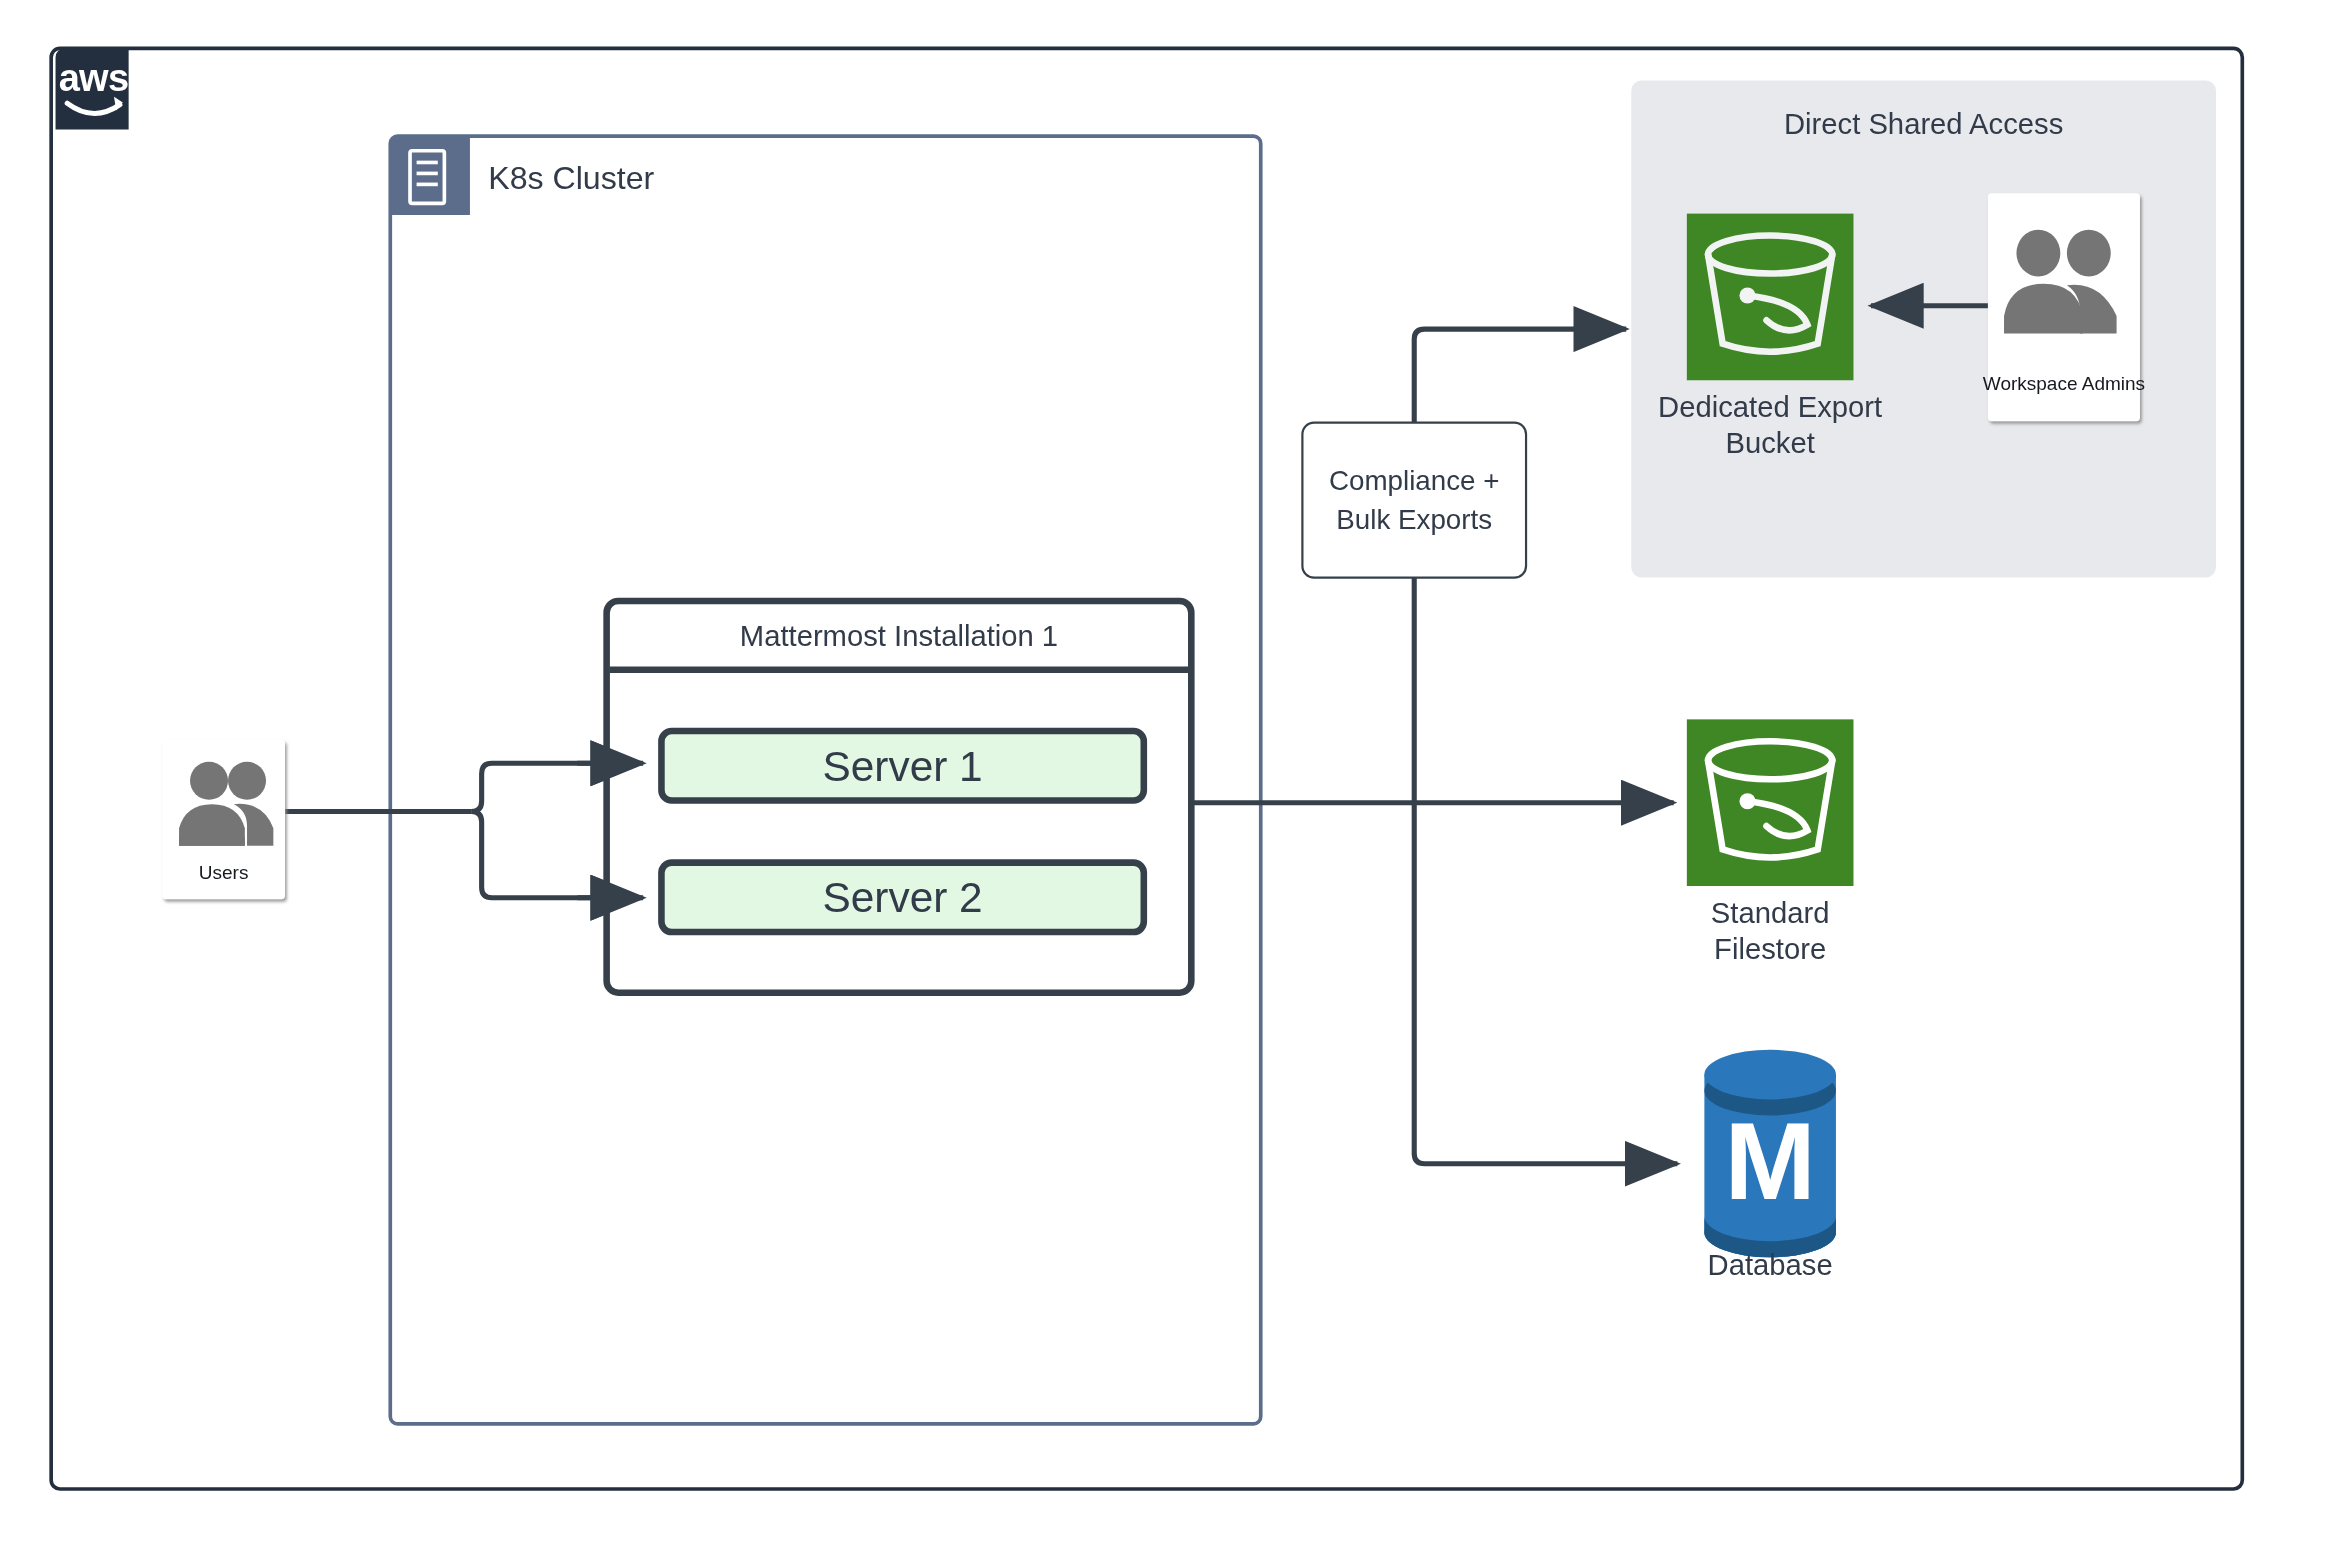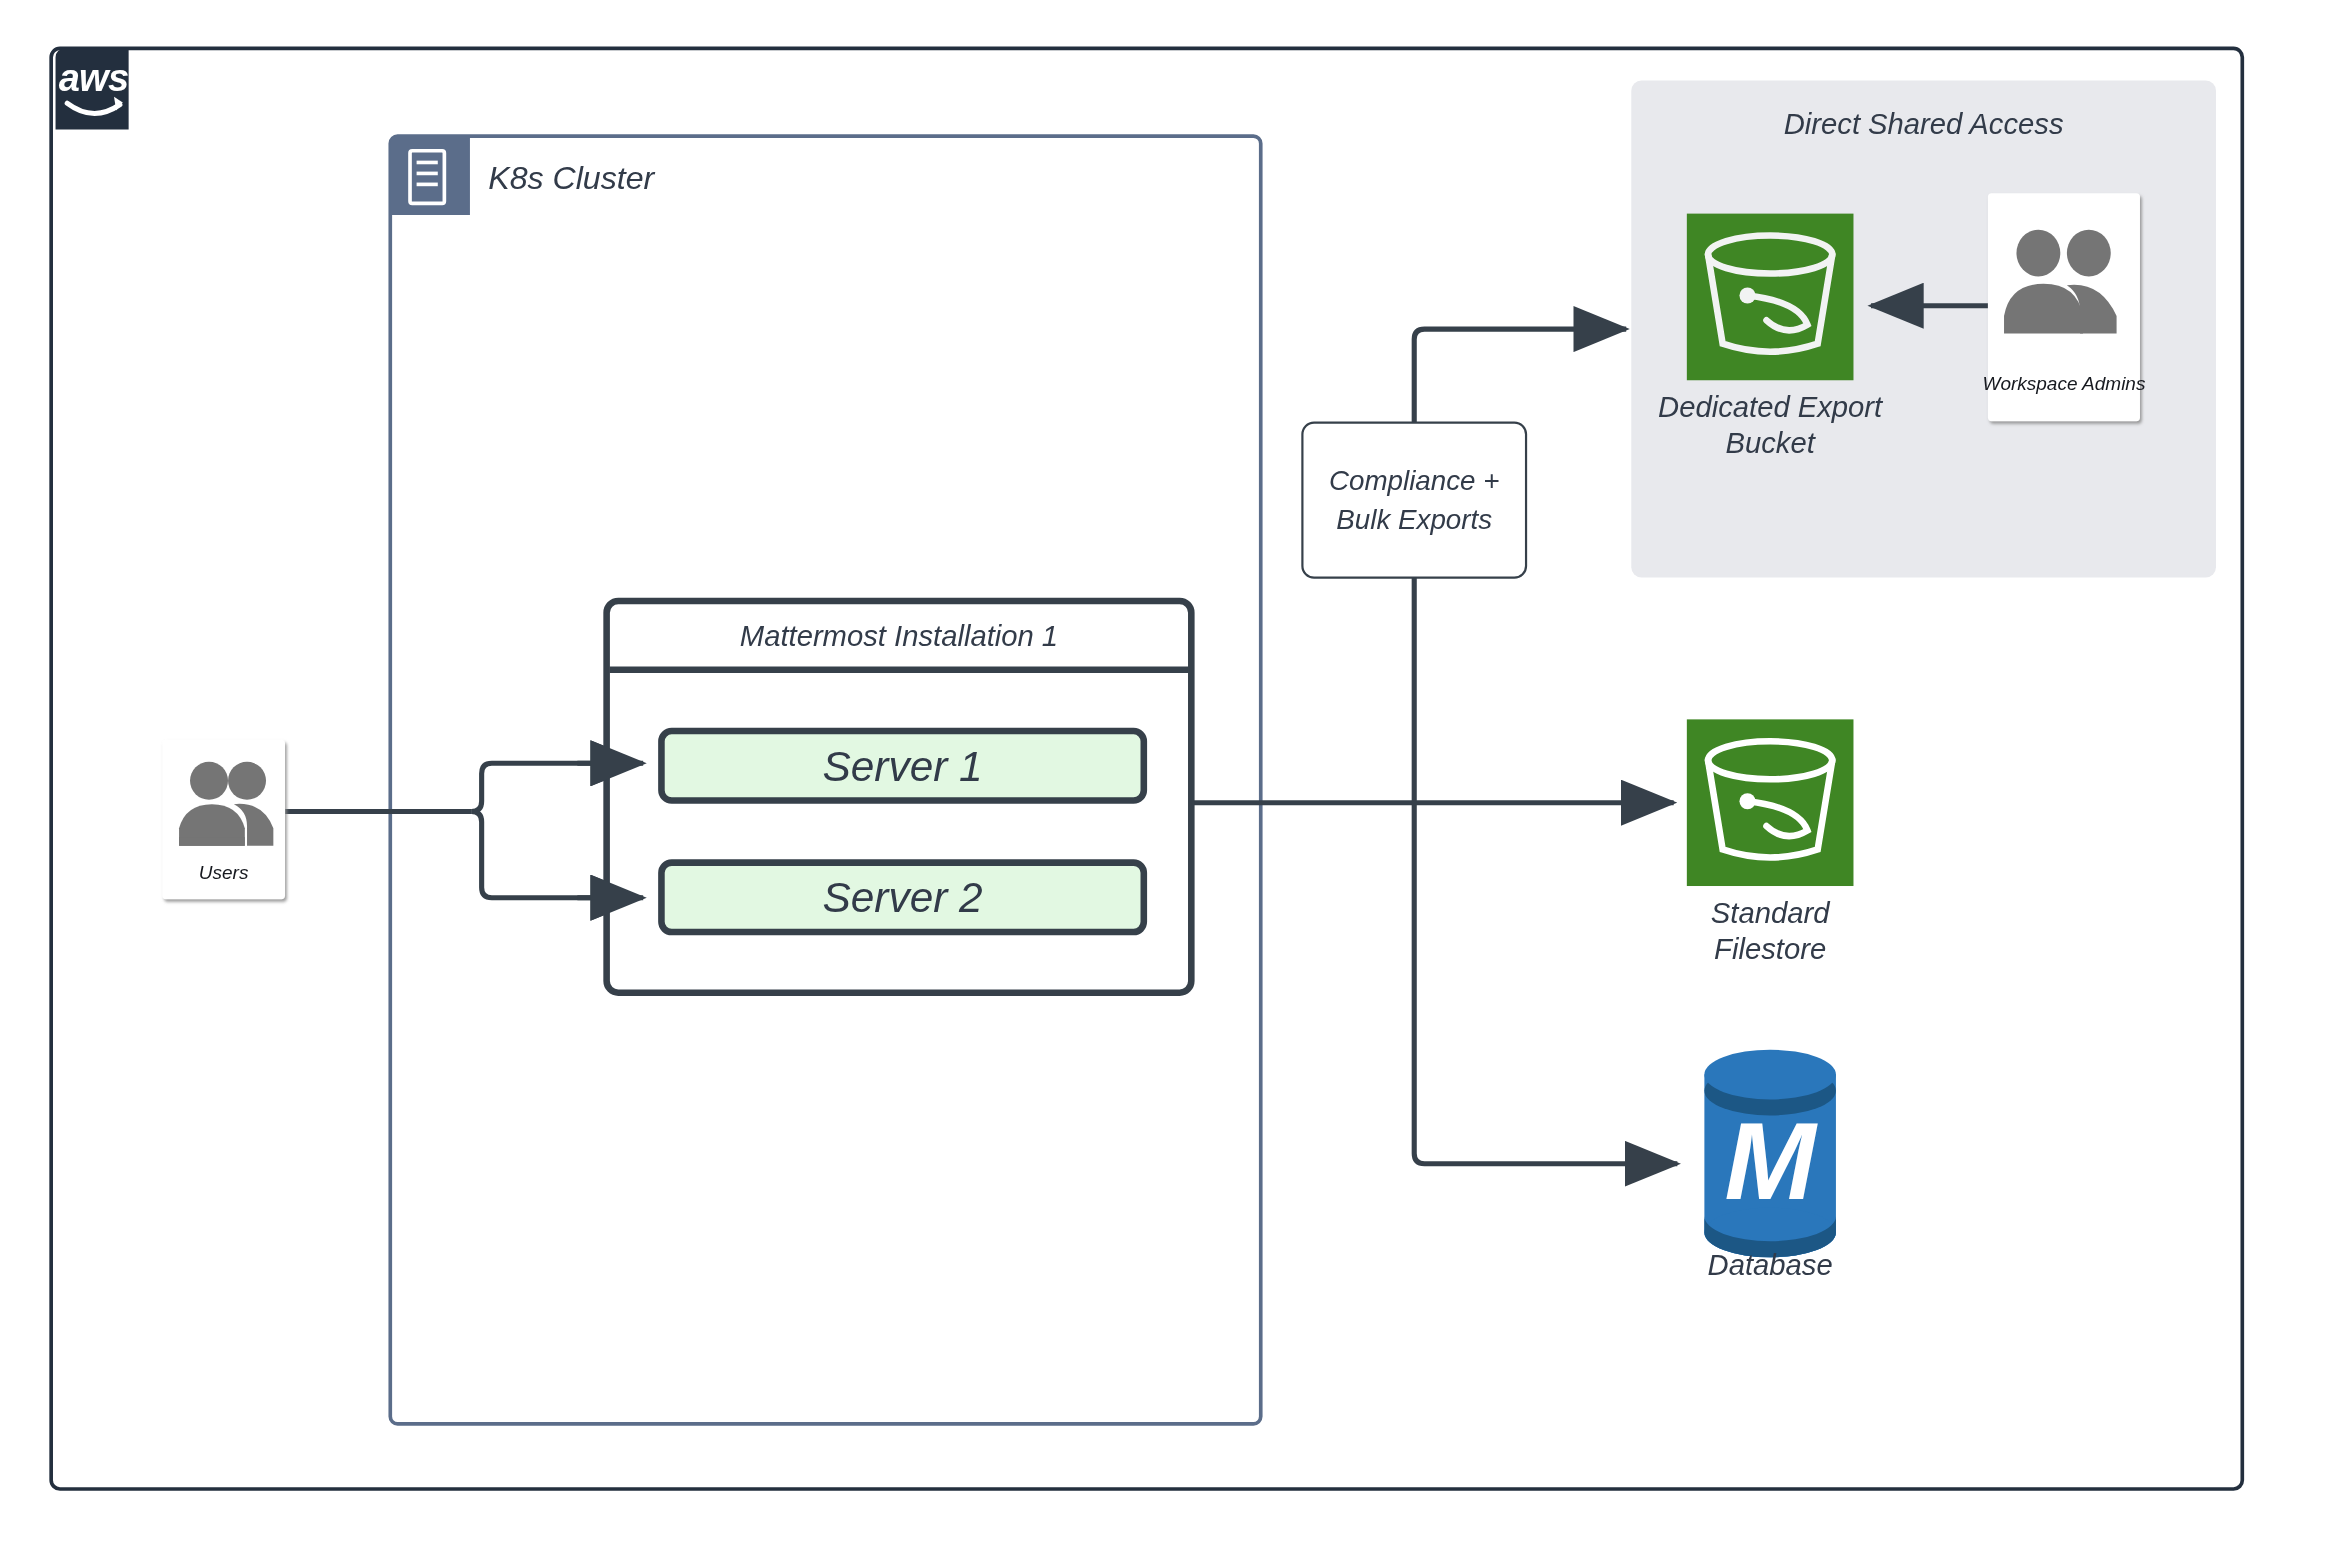--- a/index.html
+++ b/index.html
@@ -1,18 +1,18 @@
 <!DOCTYPE html>
 <html style="font-size:11.7px"><head>
 <meta charset="utf-8">
 <style>
   html,body{margin:0;padding:0;background:#ffffff;}
   body{width:2330px;height:1563px;overflow:hidden;
        font-family:"Liberation Sans","DejaVu Sans",sans-serif;}
-  #stage{position:relative;width:2330px;height:1563px;background:#fff;font-style:italic;}
+  #stage{position:relative;width:2330px;height:1563px;background:#fff;}
   svg#diagram{position:absolute;inset:0;width:2330px;height:1563px;display:block;}
   text{font-family:"Liberation Sans","DejaVu Sans",sans-serif;fill:#323b49;}
   .t-center{text-anchor:middle;}
   .lbl-node{font-size:40px;}
   .lbl-group{font-size:40px;}
   .lbl-server{font-size:58px;}
   .lbl-install{font-size:40px;}
   .lbl-k8s{font-size:44px;}
   .lbl-small{font-size:26px;fill:#16191f;}
   .lbl-compliance{font-size:38px;}

